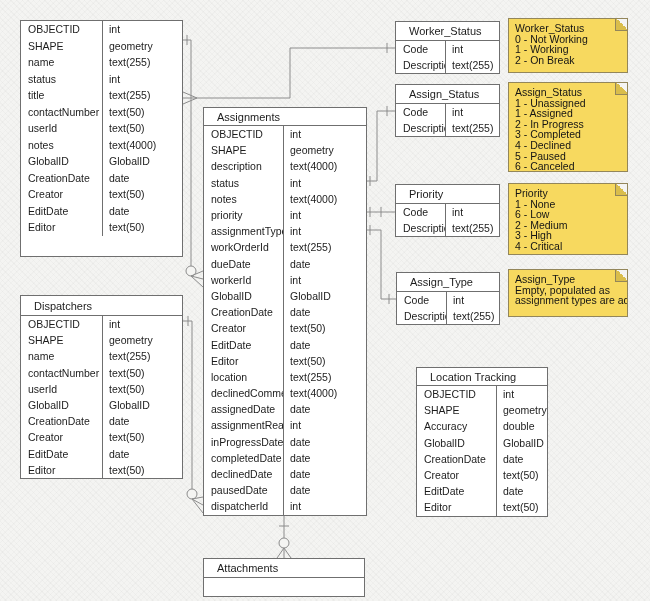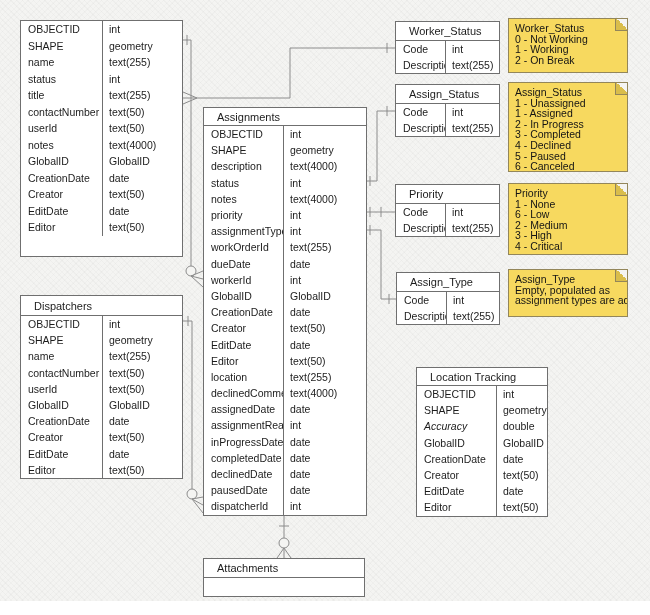--- a/index.html
+++ b/index.html
@@ -355,21 +355,21 @@
       <div class="rows">
         <div class="frow" style="height: 16.2px;">
           <div class="fname" style="width: 80px;">OBJECTID</div>
           <div class="ftype">int</div>
         </div>
         <div class="frow" style="height: 16.2px;">
           <div class="fname" style="width: 80px;">SHAPE</div>
           <div class="ftype">geometry</div>
         </div>
         <div class="frow" style="height: 16.2px;">
-          <div class="fname" style="width: 80px; font-style: italic;">Accuracy</div>
+          <div class="fname" style="width: 80px;">Accuracy</div>
           <div class="ftype">double</div>
         </div>
         <div class="frow" style="height: 16.2px;">
           <div class="fname" style="width: 80px;">GlobalID</div>
           <div class="ftype">GlobalID</div>
         </div>
         <div class="frow" style="height: 16.2px;">
           <div class="fname" style="width: 80px;">CreationDate</div>
           <div class="ftype">date</div>
         </div>

